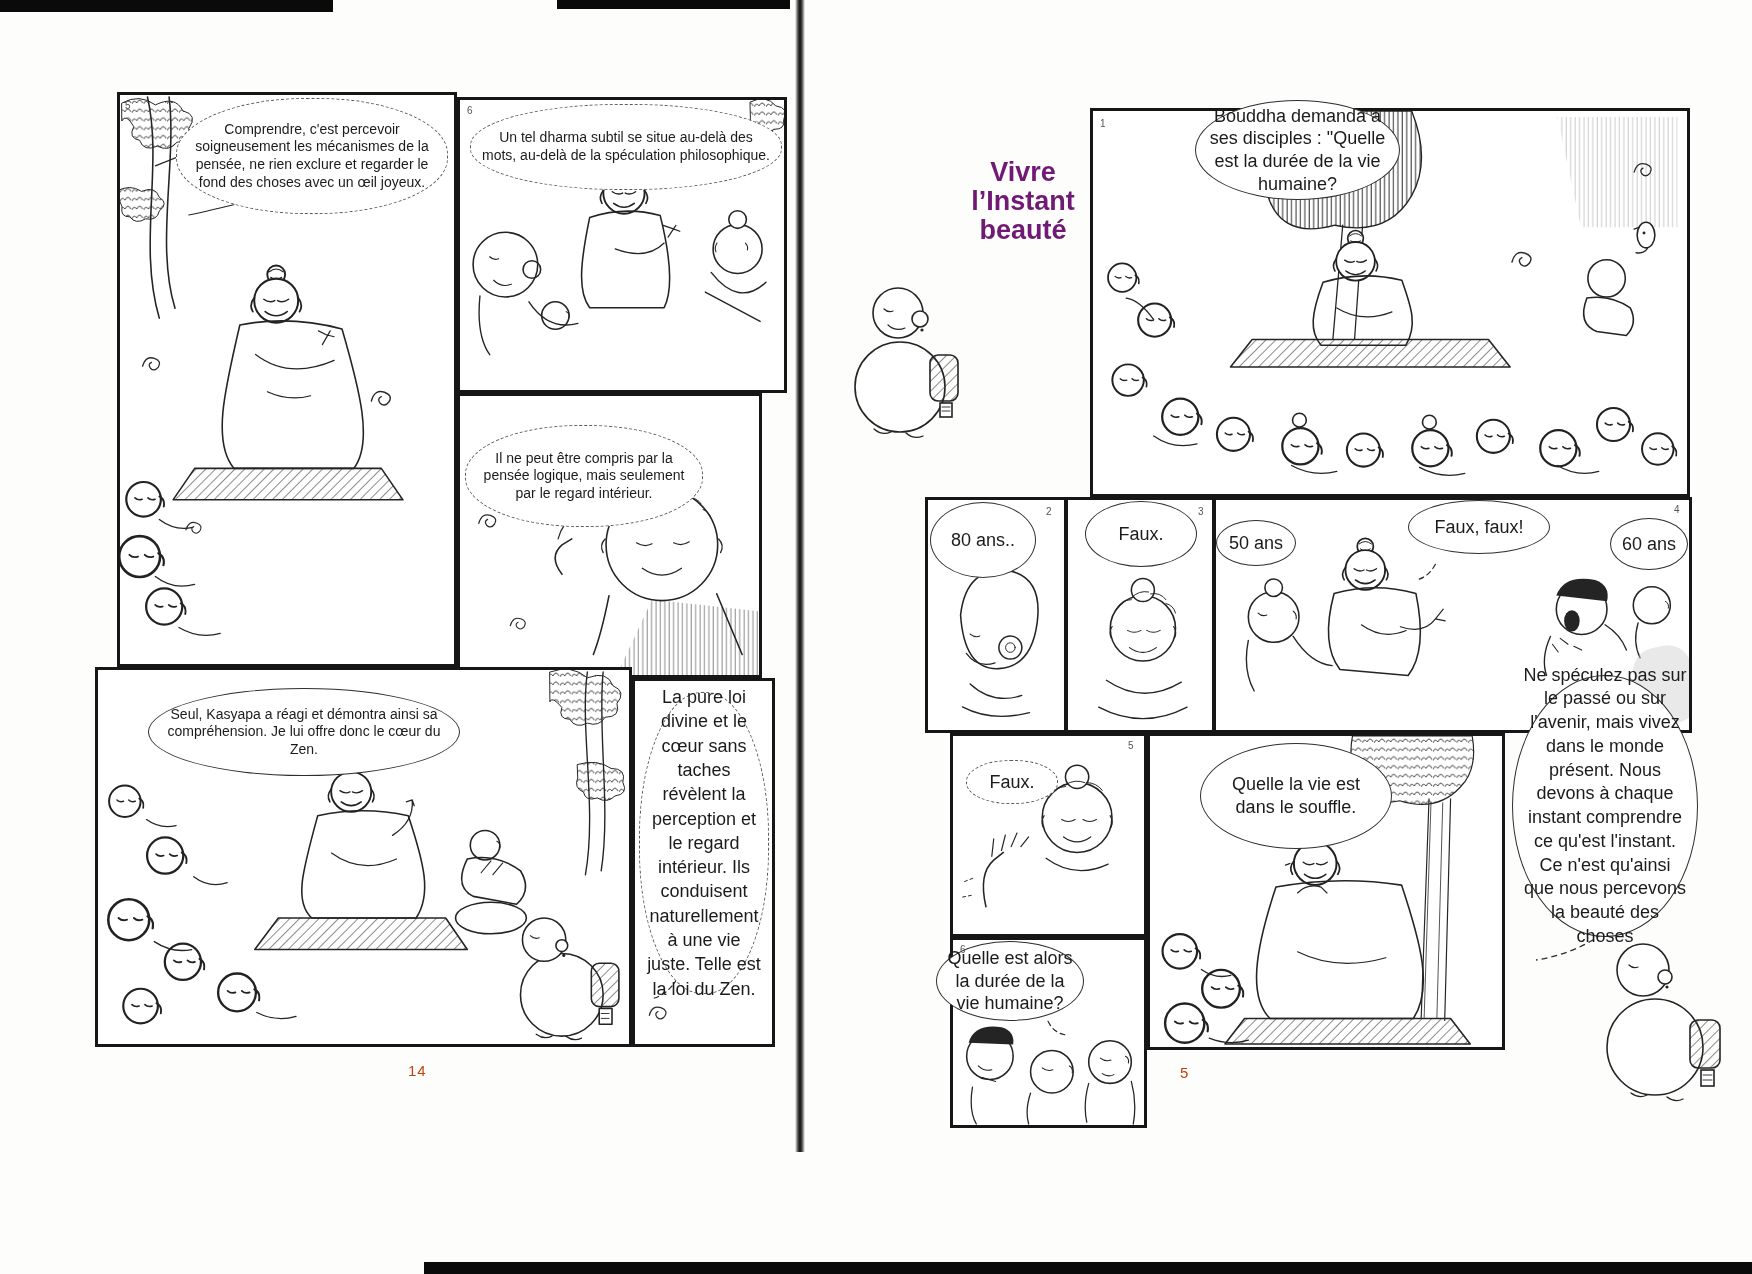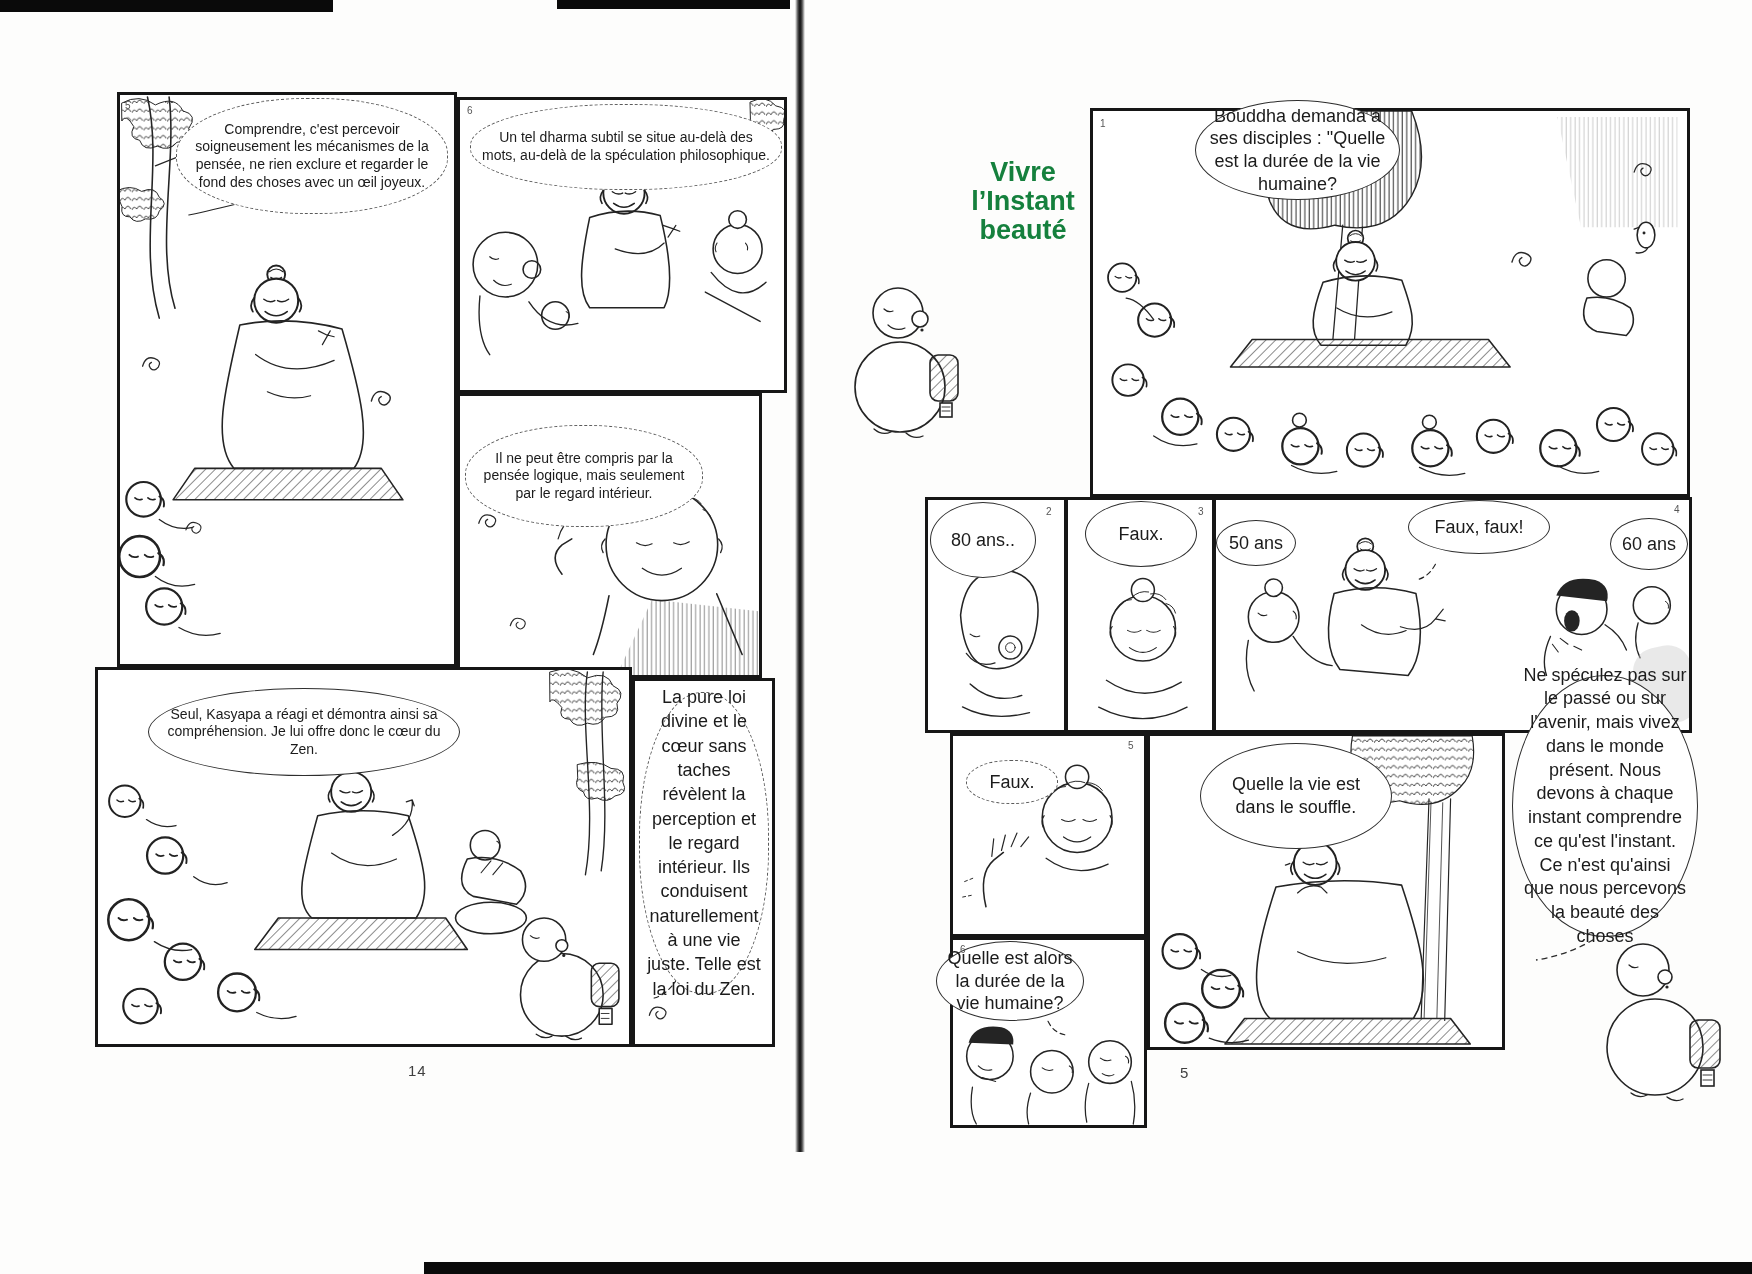--- a/index.html
+++ b/index.html
@@ -8,22 +8,22 @@
   .bar{position:absolute;background:#0a0a0a;}
   .spine{position:absolute;background:linear-gradient(to right,rgba(0,0,0,0),#4a4a4a 30%,#101010 50%,#4a4a4a 70%,rgba(0,0,0,0));}
   .panel{position:absolute;background:#fff;border:3px solid #161616;box-sizing:border-box;}
   .panel > svg{position:absolute;left:0;top:0;width:100%;height:100%;}
   .bub{position:absolute;z-index:6;background:#fff;display:flex;align-items:center;justify-content:center;
        text-align:center;font-size:14px;line-height:1.26;box-sizing:border-box;padding:6px 10px;color:#1b1b1b;}
   .bs{border:1.5px solid #2e2e2e;border-radius:50%;}
   .bd{border:1.4px dashed #5a5a5a;border-radius:48%;}
   .f13{font-size:18px;}
   .pnum{position:absolute;z-index:7;font-size:10px;color:#555;}
-  .pageno{position:absolute;font-size:15px;color:#404040;letter-spacing:1px;}
-  .booktitle{position:absolute;font-weight:700;font-size:27px;line-height:29px;text-align:center;color:#15803d;}
+  .pageno{position:absolute;font-size:15px;color:#c2410c;letter-spacing:1px;}
+  .booktitle{position:absolute;font-weight:700;font-size:27px;line-height:29px;text-align:center;color:#701a75;}
   .figure{position:absolute;z-index:4;}
 </style>
 </head>
 <body>
 
 <svg width="0" height="0" style="position:absolute" aria-hidden="true">
   <defs>
     <pattern id="hatch" width="7" height="7" patternUnits="userSpaceOnUse" patternTransform="rotate(45)">
       <line x1="0" y1="0" x2="0" y2="7" stroke="#2a2a2a" stroke-width="1.1"></line>
     </pattern>

